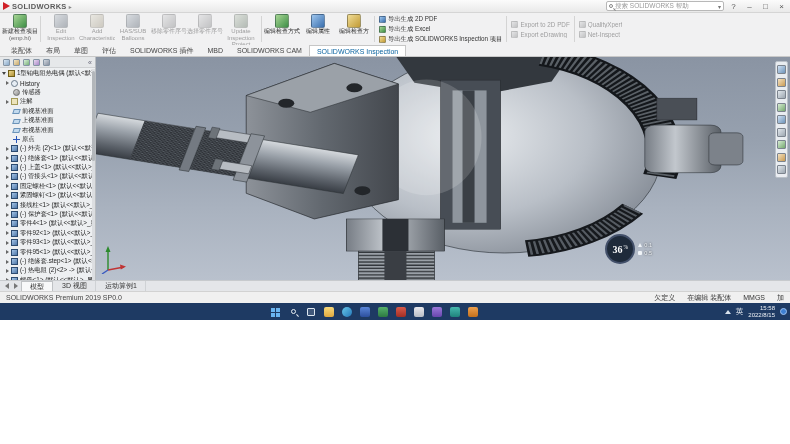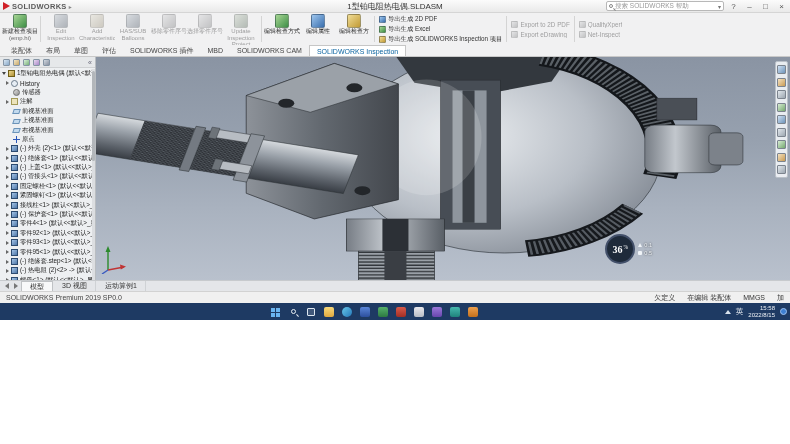--- a/index.html
+++ b/index.html
@@ -131,21 +131,20 @@
 <body>
 
 <div class="app">
 
   <div class="titlebar">
     <div class="tb-left">
       <span class="logo-tri"></span>
       <span class="logo-text">SOLIDWORKS</span>
       <span class="menu-arrow">▸</span>
     </div>
-    <div class="tb-title">1型铂电阻热电偶.SLDASM</div>
     <div class="tb-right">
       <div class="searchbox">
         <span class="mag"></span>
         <span class="ph">搜索 SOLIDWORKS 帮助</span>
         <span class="sb-chev">▾</span>
       </div>
       <span class="wbtn">?</span>
       <span class="wbtn">–</span>
       <span class="wbtn">□</span>
       <span class="wbtn close">×</span>

